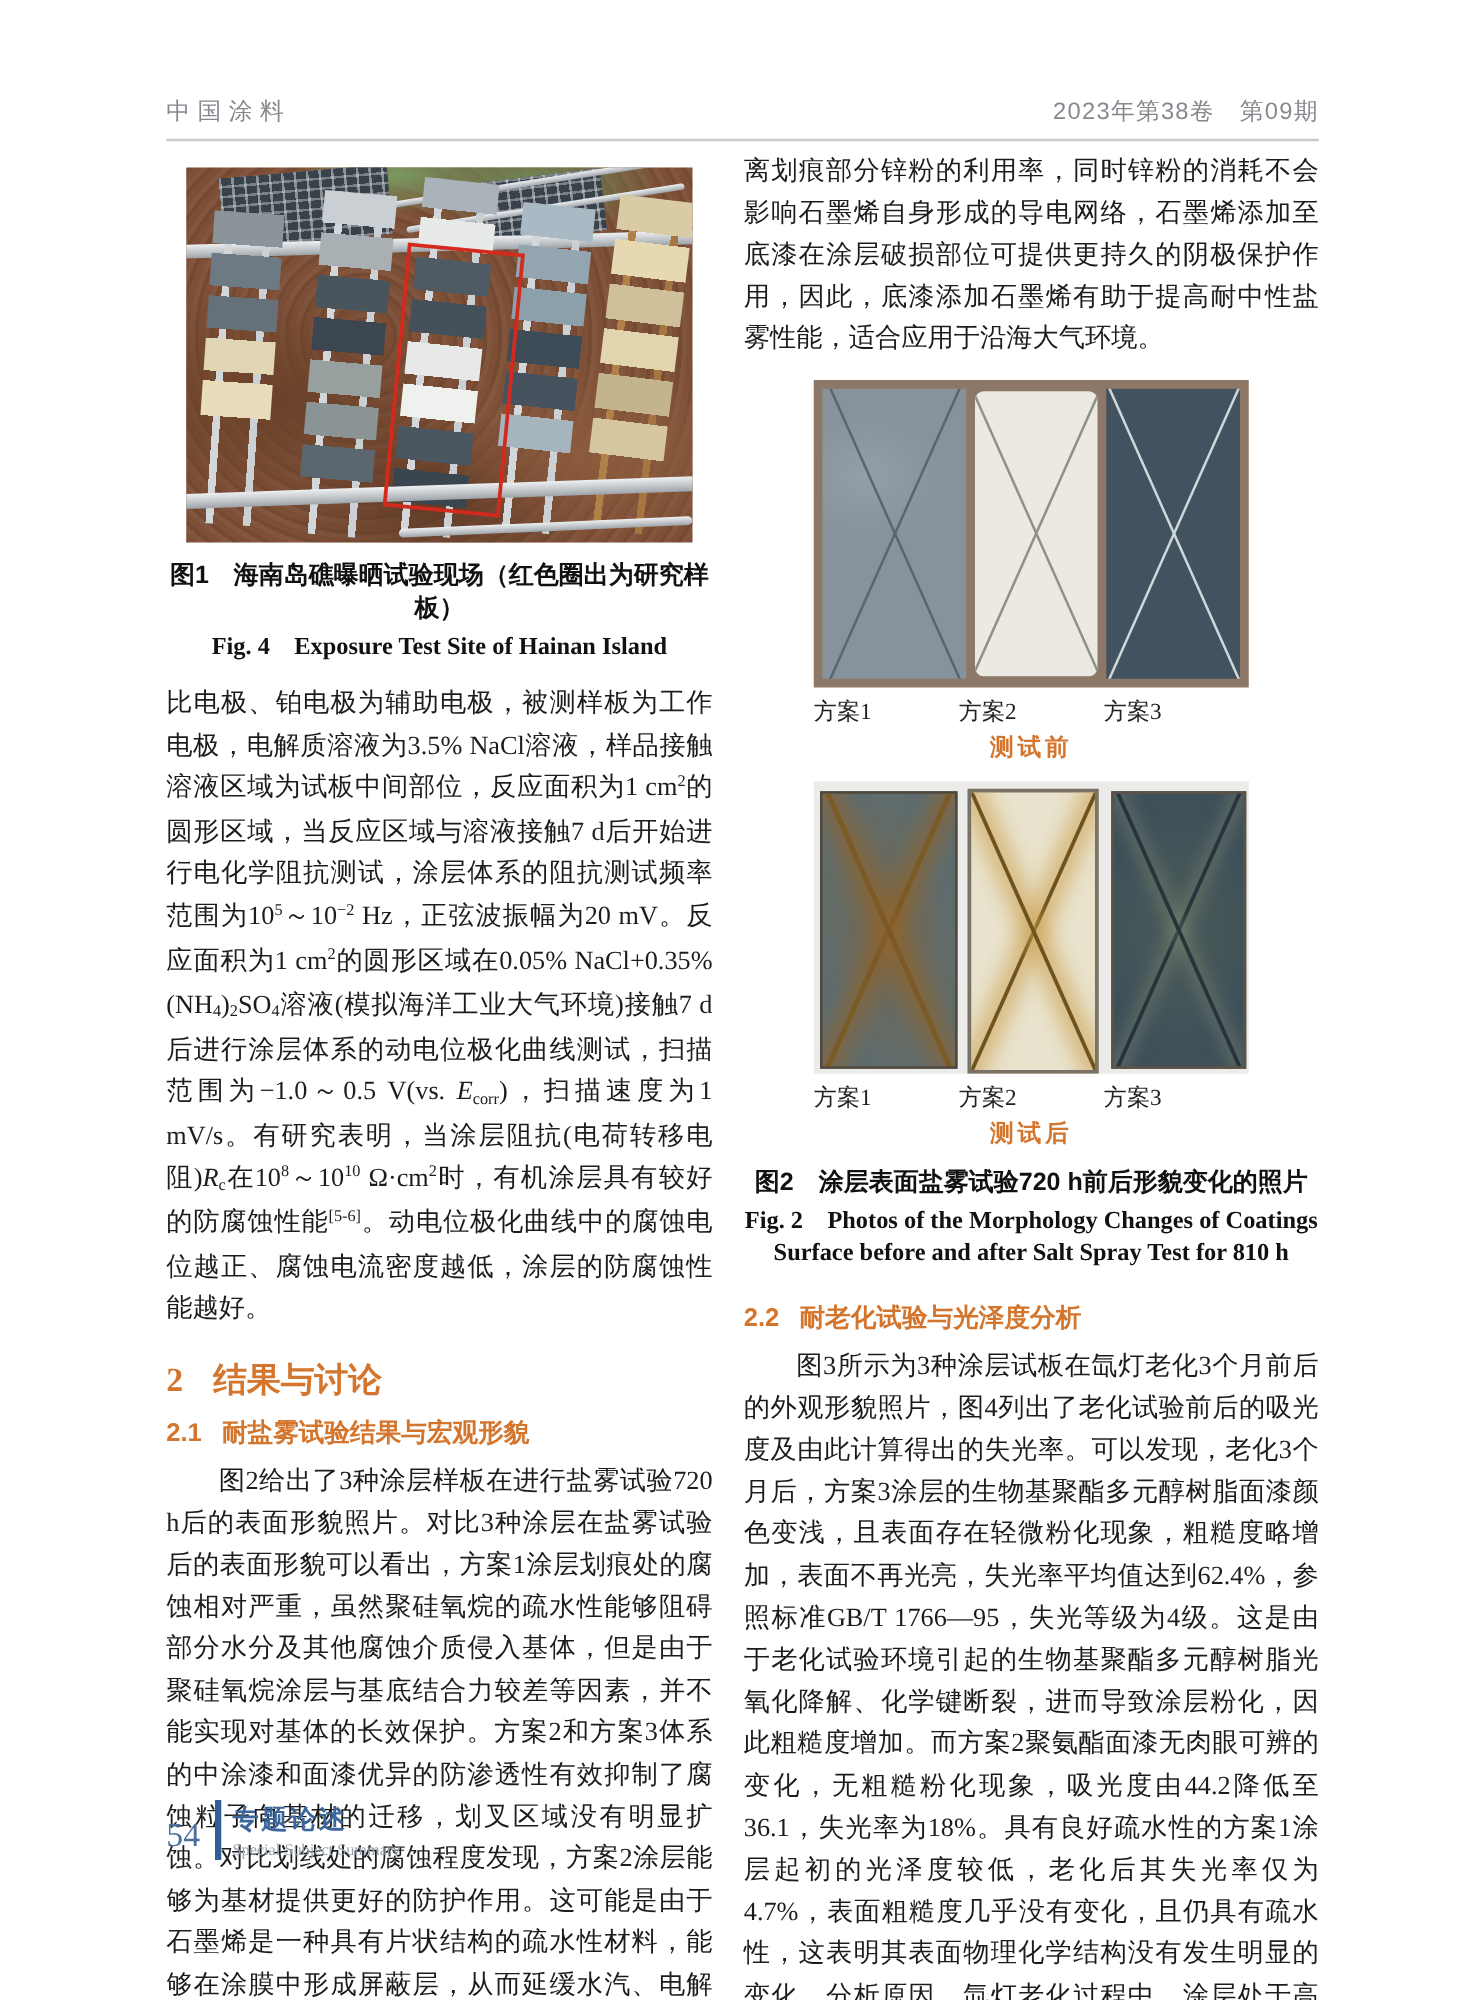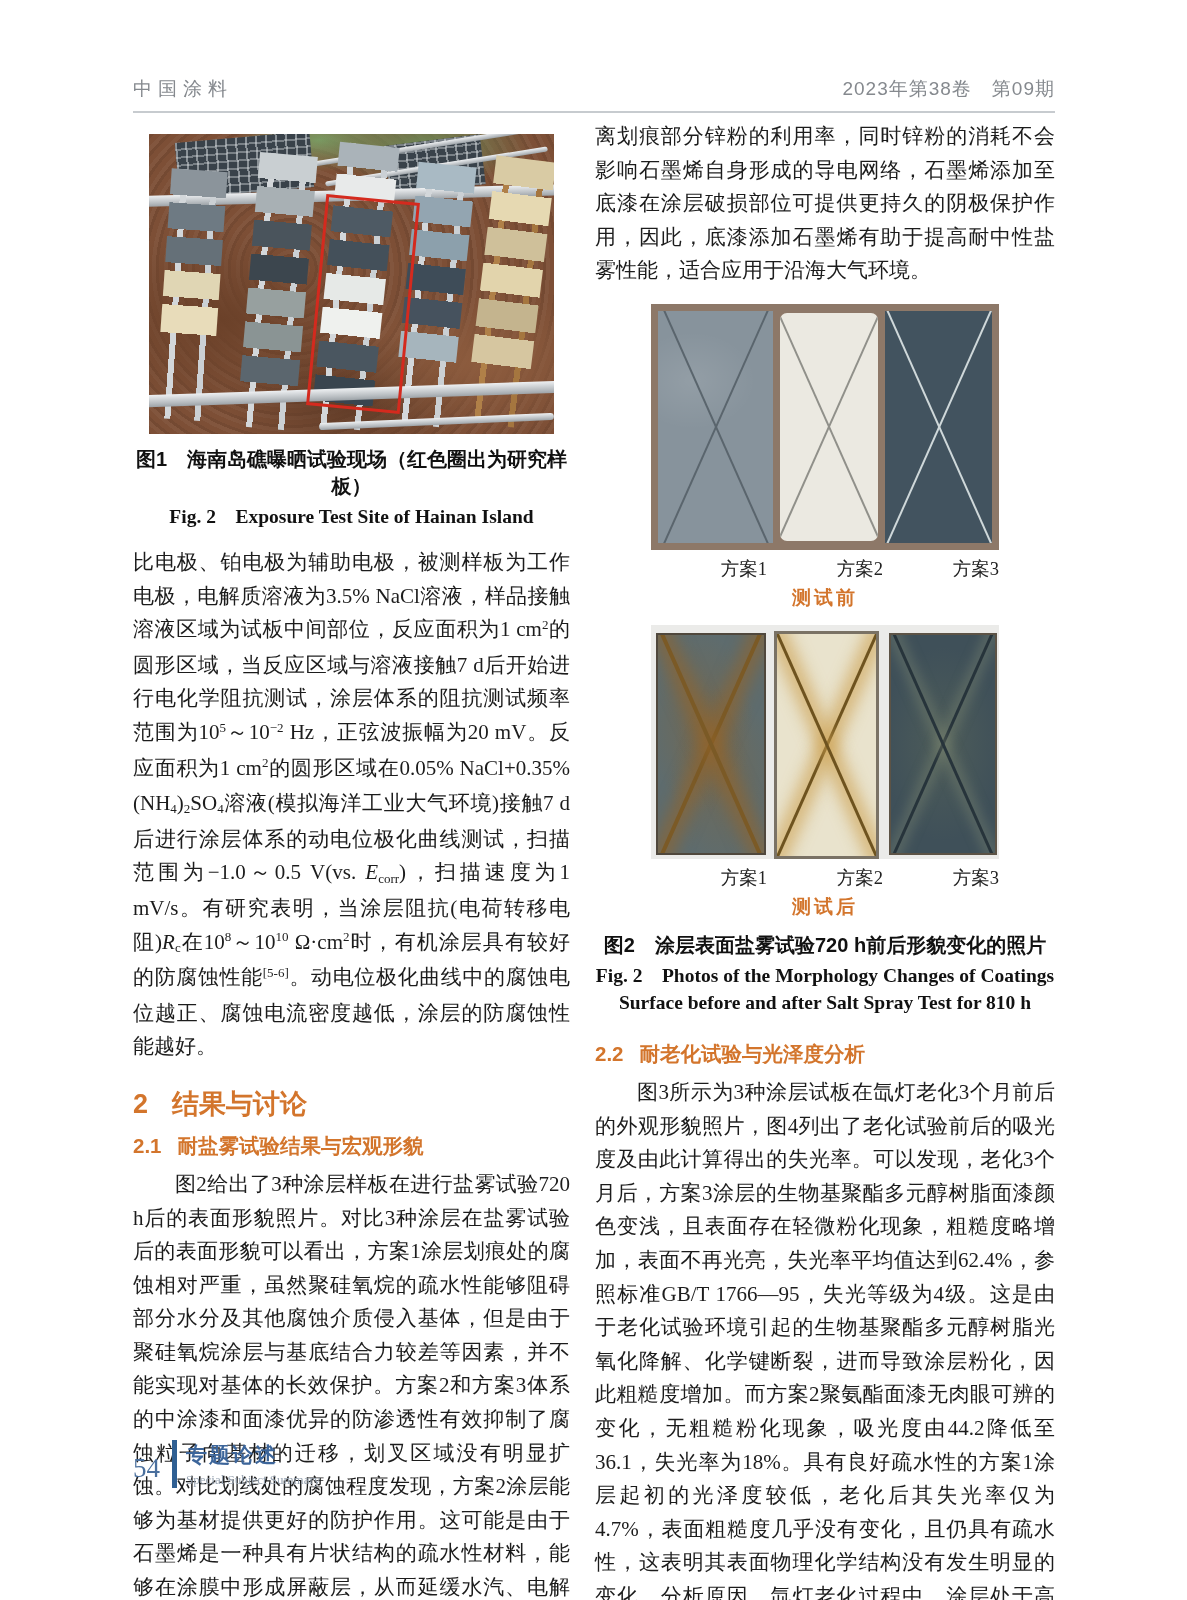--- a/index.html
+++ b/index.html
@@ -14,21 +14,21 @@
   
   .col{position:absolute;top:120px;}
   .col.left{left:133px;width:437px;}
   .col.right{left:595px;width:460px;}
   .body{font-size:21px;line-height:33.6px;text-align:justify;margin:0;}
   .indent{text-indent:2em;}
   .sup{font-size:0.62em;position:relative;top:-0.55em;}
   .sub{font-size:0.62em;position:relative;top:0.25em;}
   .seg-i{font-style:italic;}
   
-  .h2{margin:22px 0 6px 0;font-family:Liberation Sans, sans-serif;
+  .h2{margin:22px 0 6px 0;font-family:Liberation Serif, serif;
       color:#d3752c;font-size:27px;font-weight:bold;}
   .h2 .num{margin-right:24px;}
   .h3{margin:10px 0 8px 0;font-family:"Liberation Sans","DejaVu Sans",sans-serif;
       color:#d3752c;font-size:20.5px;font-weight:bold;}
   .h3 .num{margin-right:16px;}
   
   figure{margin:0;}
   .cap-zh{margin-top:12px;text-align:center;font-family:"Liberation Sans","DejaVu Sans",sans-serif;
           font-weight:bold;font-size:20px;color:#111;}
   .cap-en{text-align:center;font-weight:bold;font-size:19.5px;color:#111;margin-top:3px;}
@@ -102,21 +102,21 @@
   .photoB .pb1{left:5px;top:8px;width:106px;height:218px;border:2px solid #50483d;background:
       radial-gradient(70px 120px at 40% 40%, rgba(146,100,40,.35), rgba(0,0,0,0) 75%),
       radial-gradient(70px 120px at 60% 65%, rgba(146,100,40,.30), rgba(0,0,0,0) 75%),#5e6c6e;}
   .photoB .pb2{left:123px;top:6px;width:99px;height:222px;border:3px solid #7a7265;background:#e9e3cd;}
   .photoB .pb3{left:238px;top:8px;width:104px;height:218px;border:2px solid #5c5346;background:
       radial-gradient(80px 130px at 50% 50%, rgba(110,120,90,.30), rgba(0,0,0,0) 75%),#3f5059;}
   .photoB .pb1 .xl{width:4px;background:#7b5a26;box-shadow:0 0 16px 8px rgba(150,100,38,.60);}
   .photoB .pb2 .xl{width:3px;background:#6e531f;box-shadow:0 0 15px 8px rgba(205,160,78,.65);}
   .photoB .pb3 .xl{width:3px;background:#27343b;box-shadow:0 0 12px 5px rgba(140,150,120,.35);}
   .lblrow{width:348px;margin:6px auto 0 auto;display:flex;font-size:18.5px;color:#222;}
-  .lblrow span{flex:1;text-align:right;}
+  .lblrow span{flex:1;text-align:left;}
   .stage{margin-top:4px;text-align:center;color:#d3752c;font-size:19px;letter-spacing:3px;font-weight:bold;}
   
   .ftr{position:absolute;left:133px;top:1440px;display:flex;align-items:center;}
   .ftr .pageno{font-size:27px;color:#4a6f9d;margin-right:12px;align-self:flex-end;padding-bottom:4px;}
   .ftr .fbar{width:5px;height:48px;background:#2f5f93;margin-right:9px;}
   .ftr .fzh{font-family:"Liberation Sans","DejaVu Sans",sans-serif;font-weight:bold;
             font-size:21px;color:#3c659a;letter-spacing:2px;}
   .ftr .fen{font-size:13px;color:#98a4b2;margin-top:3px;}
 </style>
 </head>
@@ -141,21 +141,21 @@
         <div class="rack r2"></div>
         <div class="rack r3"></div>
         <div class="rack r4"></div>
         <div class="rack r5"></div>
         <div class="pipe t2"></div>
         <div class="pipe t5"></div>
         <div class="redbox"></div>
       </div>
       <figcaption>
         <div class="cap-zh">图1　海南岛礁曝晒试验现场（红色圈出为研究样板）</div>
-        <div class="cap-en">Fig. 2　Exposure Test Site of Hainan Island</div>
+        <div class="cap-en">Fig. 4　Exposure Test Site of Hainan Island</div>
       </figcaption>
     </figure>
 
     <p class="body" style="margin-top:16px;"><span>比电极、铂电极为辅助电极，被测样板为工作电极，电解质溶液为3.5% NaCl溶液，样品接触溶液区域为试板中间部位，反应面积为1 cm</span><span class="sup">2</span><span>的圆形区域，当反应区域与溶液接触7 d后开始进行电化学阻抗测试，涂层体系的阻抗测试频率范围为10</span><span class="sup">5</span><span>～10</span><span class="sup">−2</span><span> Hz，正弦波振幅为20 mV。反应面积为1 cm</span><span class="sup">2</span><span>的圆形区域在0.05% NaCl+0.35%(NH</span><span class="sub">4</span><span>)</span><span class="sub">2</span><span>SO</span><span class="sub">4</span><span>溶液(模拟海洋工业大气环境)接触7 d后进行涂层体系的动电位极化曲线测试，扫描范围为−1.0～0.5 V(vs. </span><span class="seg-i">E</span><span class="sub">corr</span><span>)，扫描速度为1 mV/s。有研究表明，当涂层阻抗(电荷转移电阻)</span><span class="seg-i">R</span><span class="sub">c</span><span>在10</span><span class="sup">8</span><span>～10</span><span class="sup">10</span><span> Ω·cm</span><span class="sup">2</span><span>时，有机涂层具有较好的防腐蚀性能</span><span class="sup">[5-6]</span><span>。动电位极化曲线中的腐蚀电位越正、腐蚀电流密度越低，涂层的防腐蚀性能越好。</span></p>
 
     <h2 class="h2">
       <span class="num">2</span><span>结果与讨论</span>
     </h2>
     <h3 class="h3">
       <span class="num">2.1</span><span>耐盐雾试验结果与宏观形貌</span>

